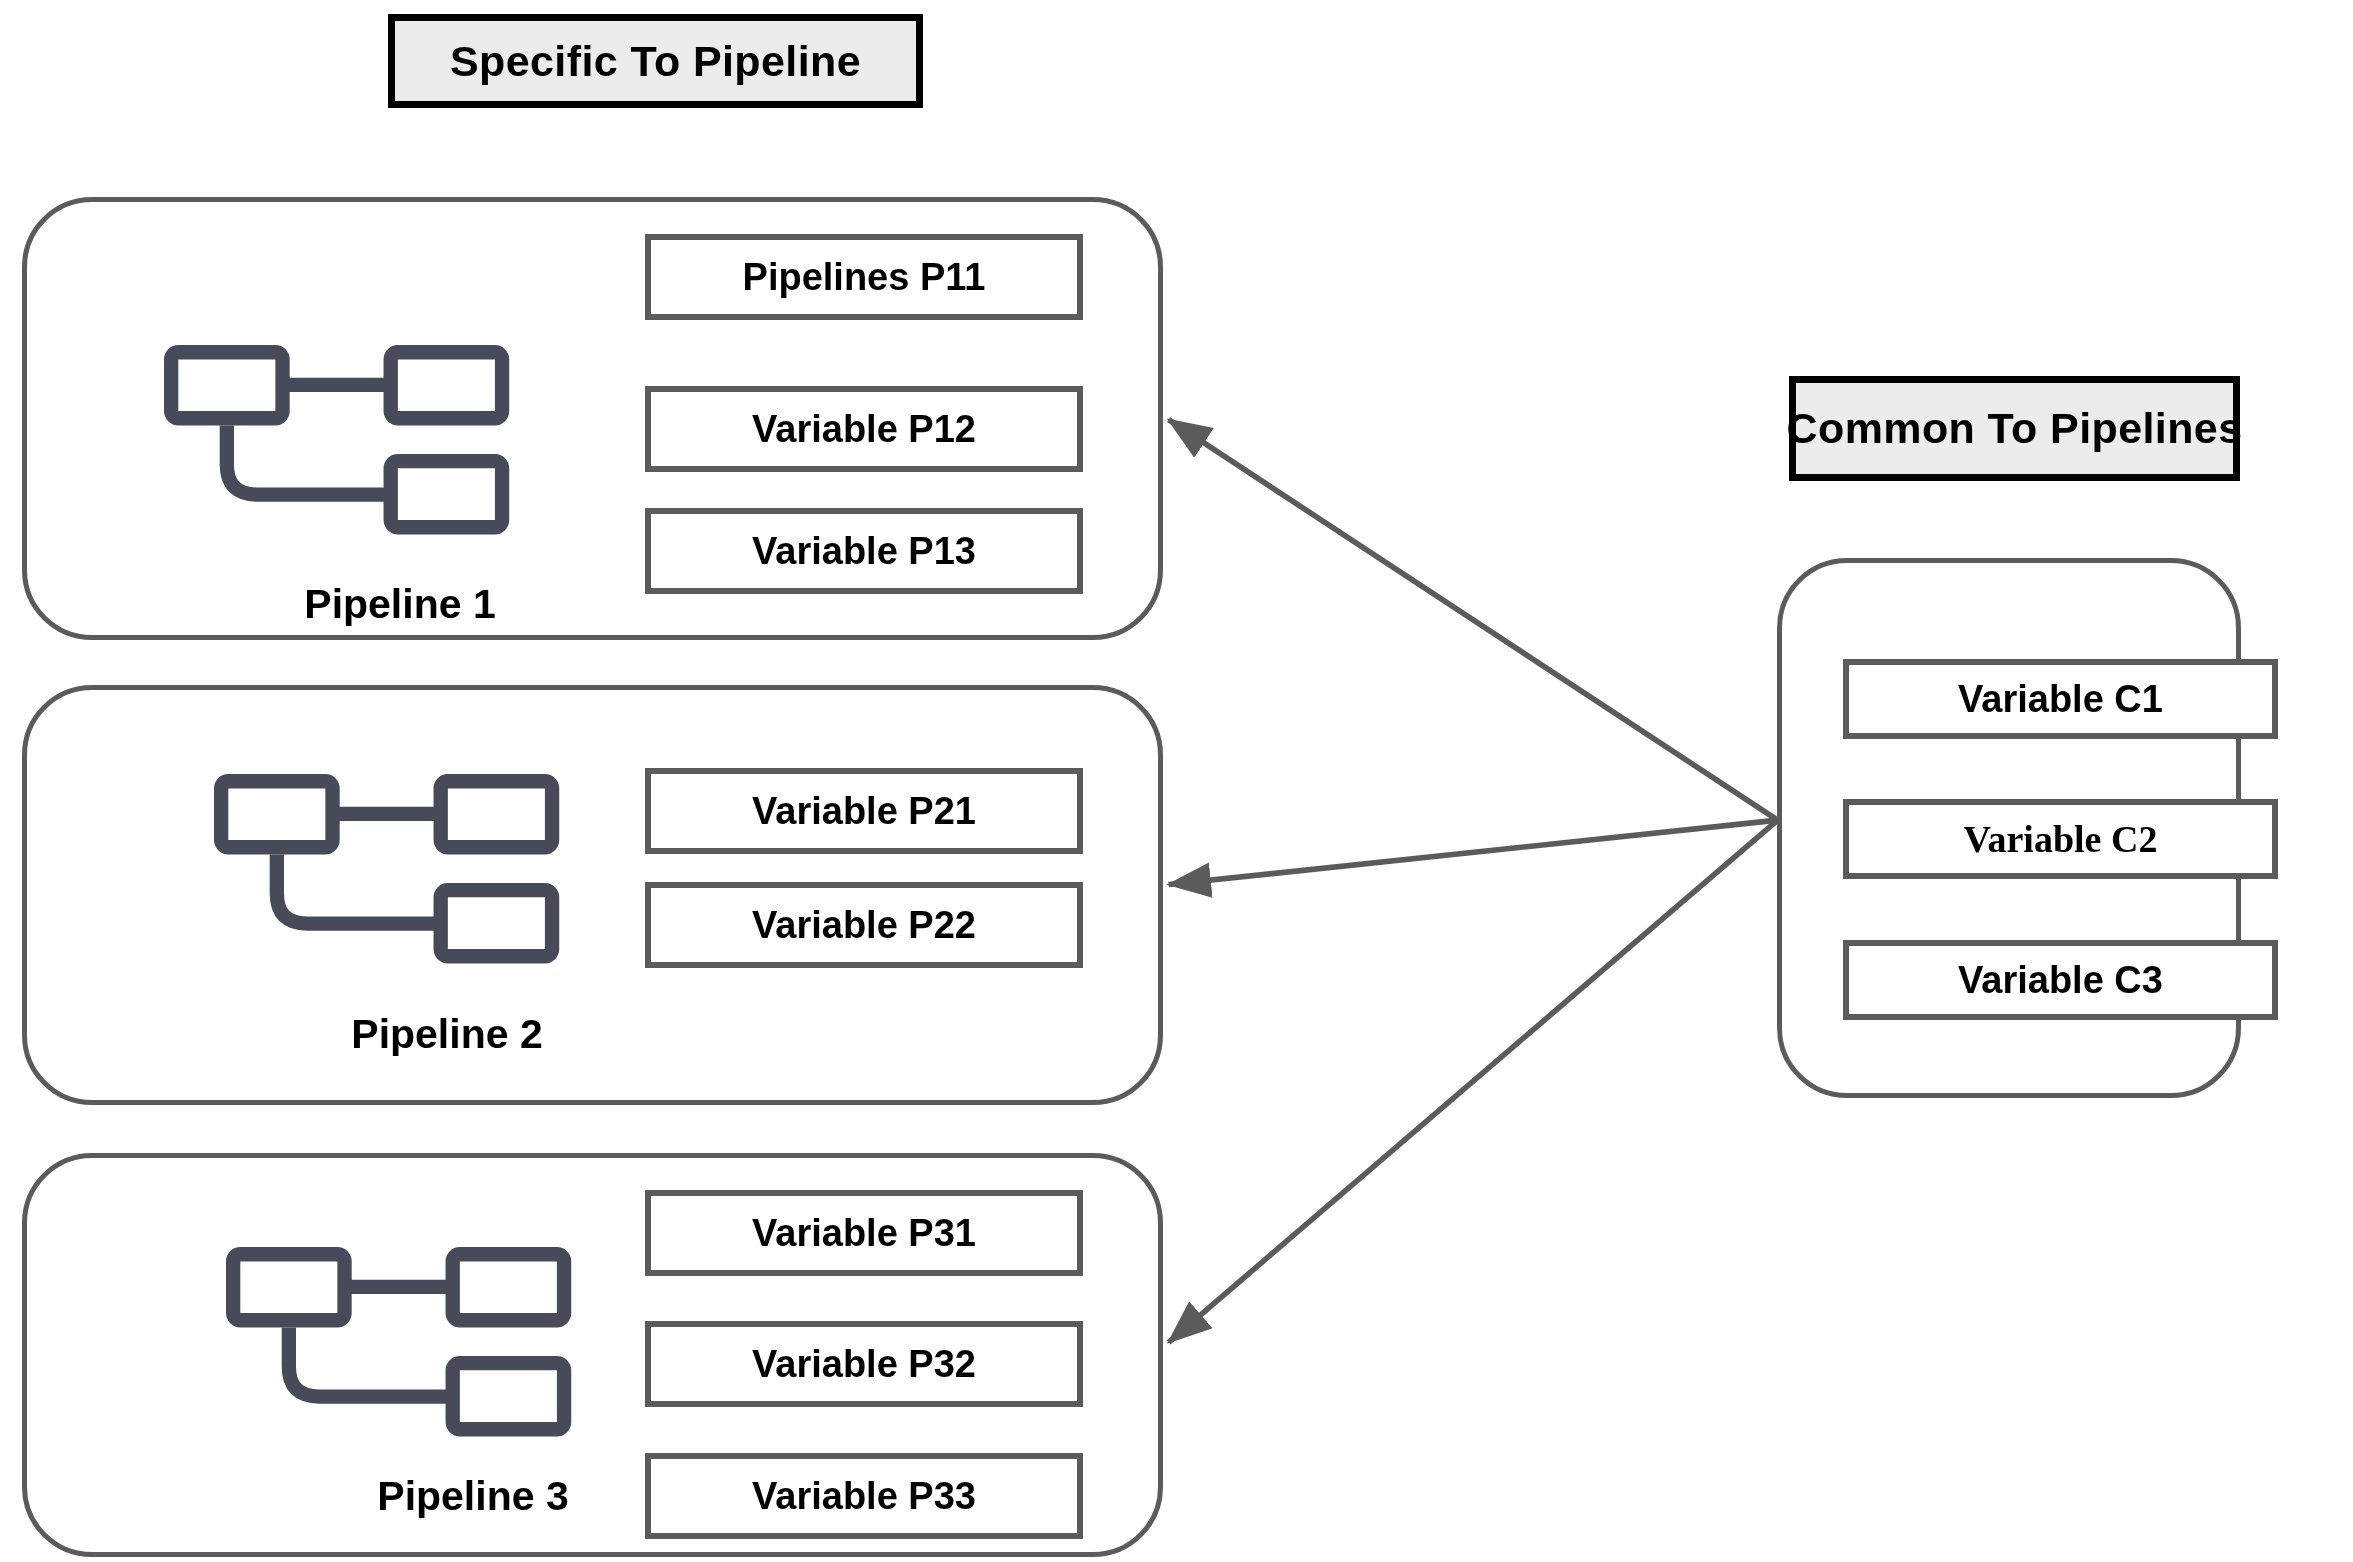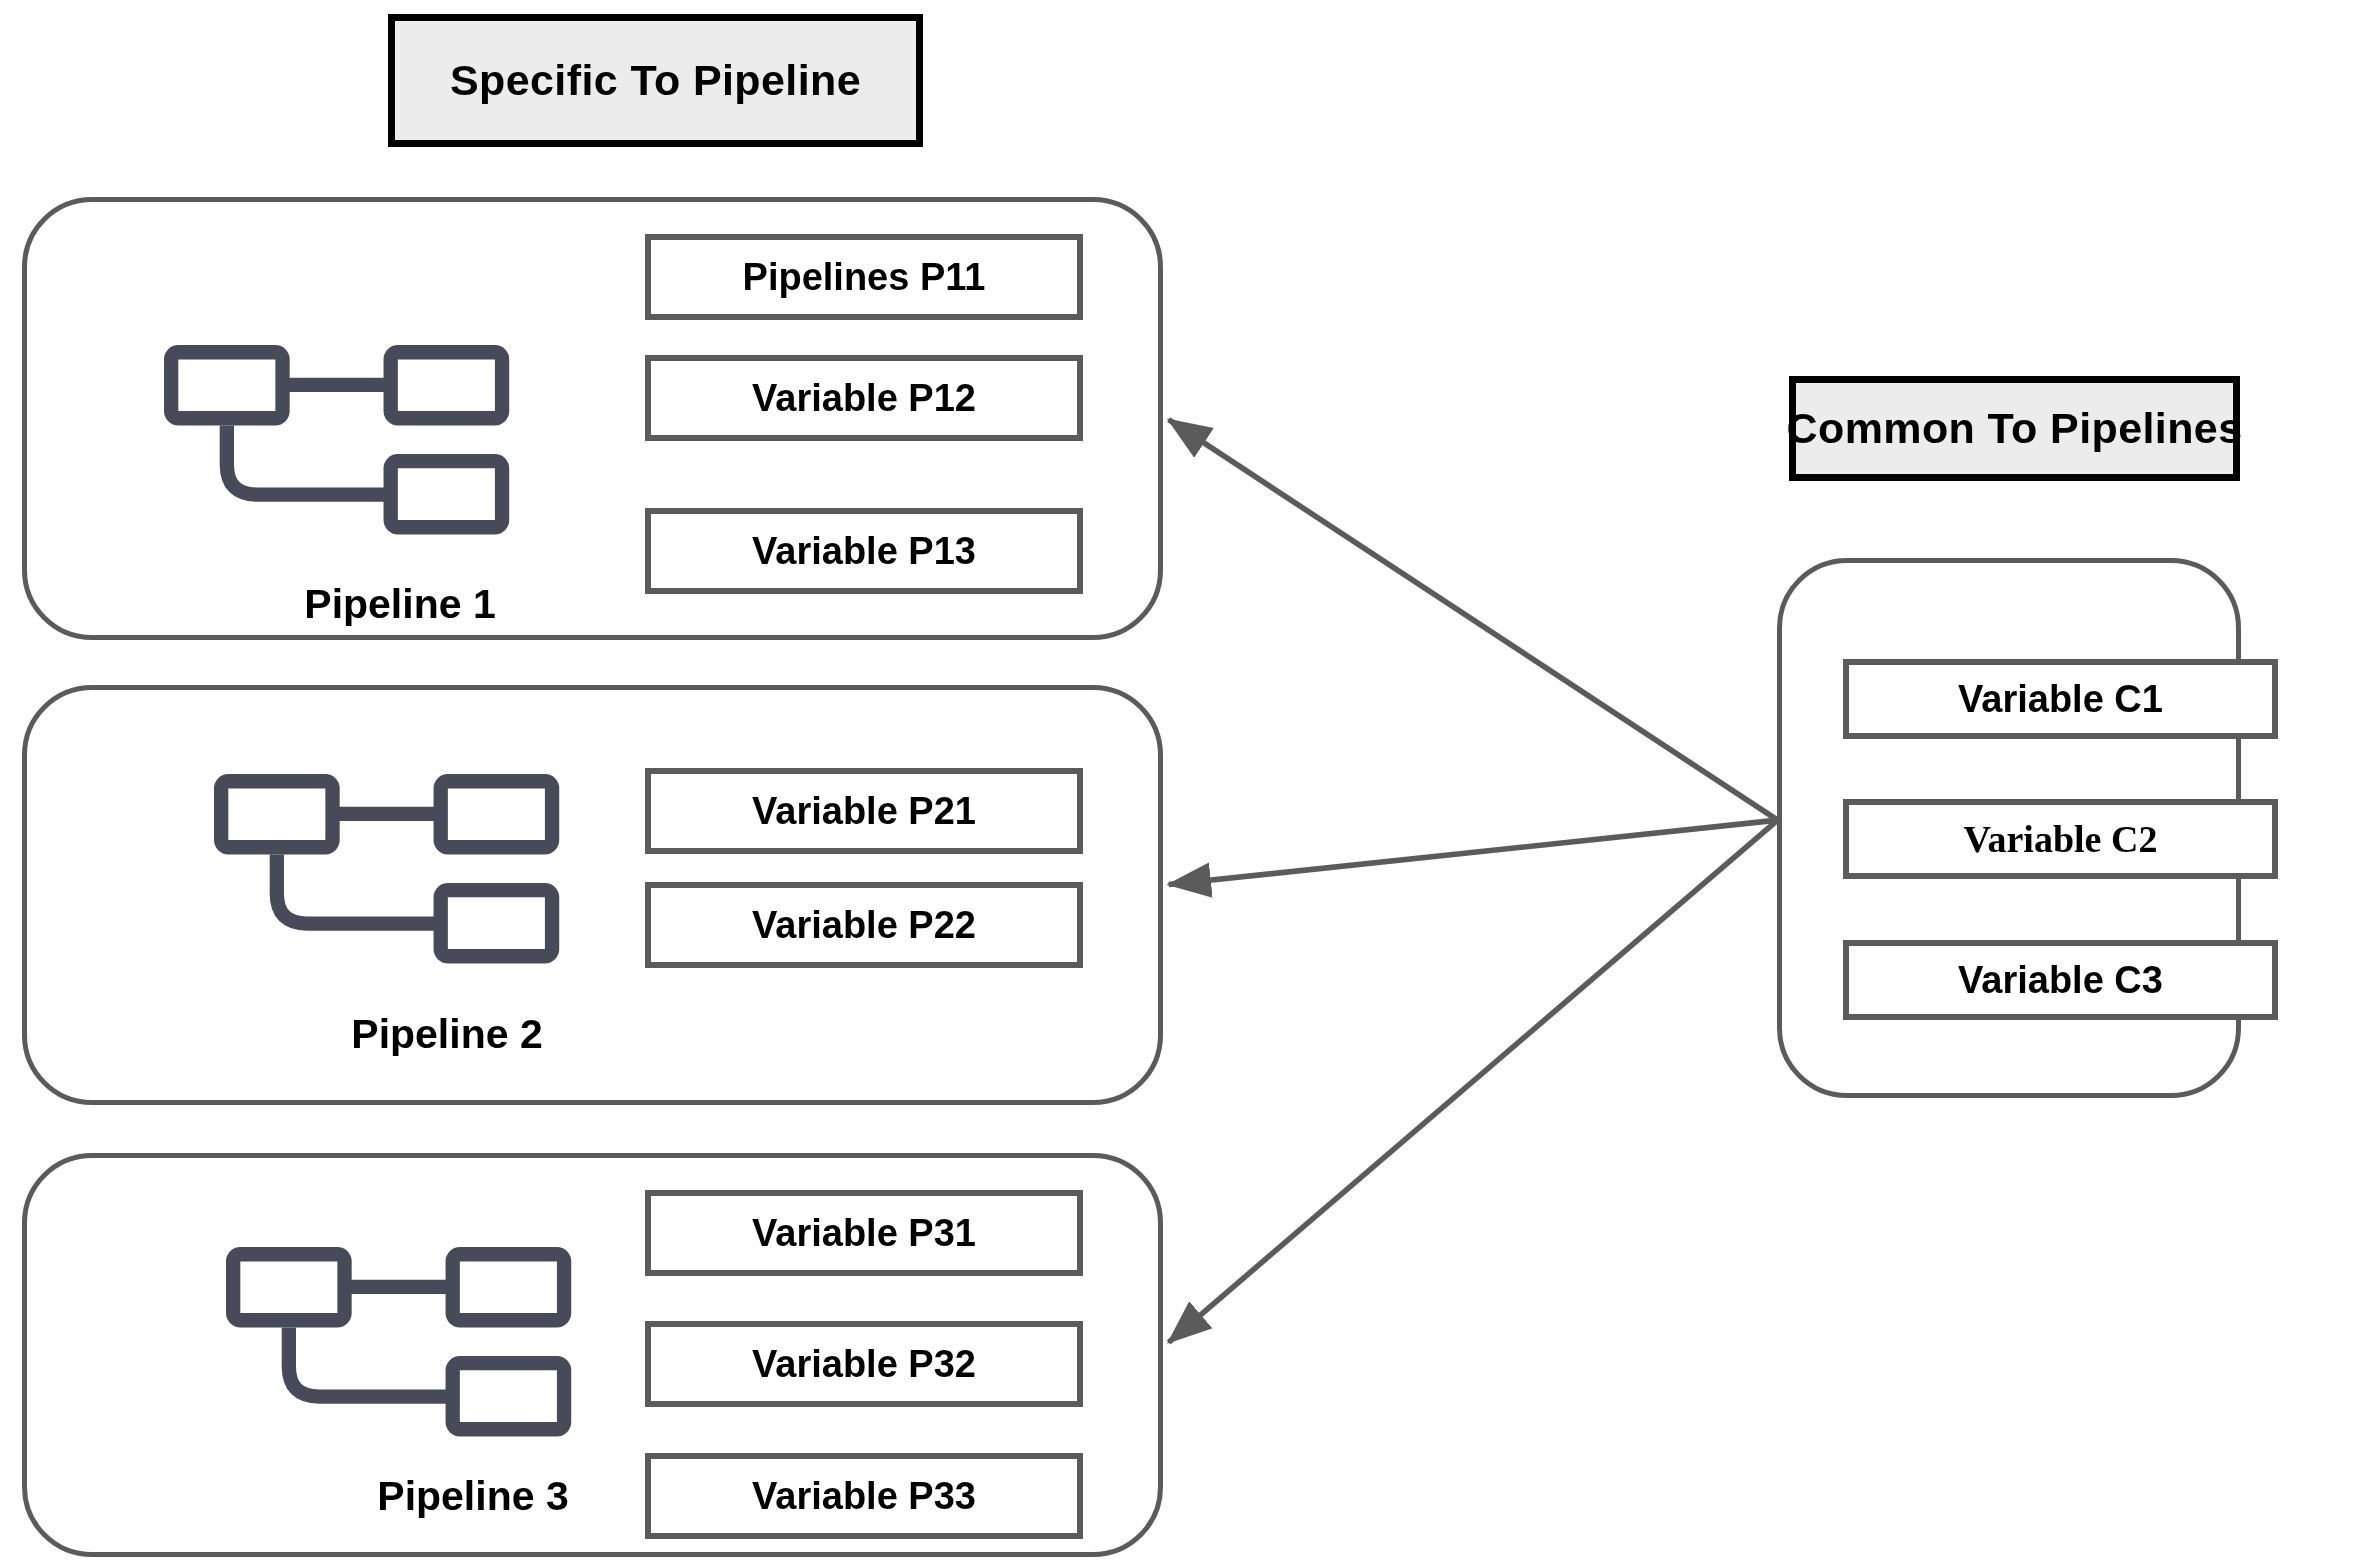--- a/index.html
+++ b/index.html
@@ -31,21 +31,21 @@
     box-sizing: border-box;
     background: var(--label_fill, #ececec);
     border: 7.2px solid var(--label_border, #000000);
     display: flex;
     align-items: center;
     justify-content: center;
     font-size: 43px;
     letter-spacing: 0.4px;
     white-space: nowrap;
   }
-  .hdr-specific { left: 388px; top: 14.3px;  width: 535px; height: 133px; }
+  .hdr-specific { left: 388px; top: 14.3px;  width: 535px; height: 94px; }
   .hdr-common   { left: 1789px; top: 376px; width: 451px; height: 105px; }
   
   .card {
     position: absolute;
     box-sizing: border-box;
     background: #ffffff;
     border: 5.6px solid var(--outline, #5b5b5b);
     border-radius: 70px;
   }
   .card-p1 { left: 22px;  top: 197px;  width: 1141px; height: 443px; }
@@ -59,21 +59,21 @@
     background: #ffffff;
     border: 6.4px solid var(--outline, #5b5b5b);
     display: flex;
     align-items: center;
     justify-content: center;
     font-size: 38px;
     white-space: nowrap;
   }
   .card .var { left: 618px; width: 438px; height: 86px; }
   .card-p1 .v1 { top: 32px; }
-  .card-p1 .v2 { top: 153px; }
+  .card-p1 .v2 { top: 184px; }
   .card-p1 .v3 { top: 306px; }
   .card-p2 .v1 { top: 78px; }
   .card-p2 .v2 { top: 192px; }
   .card-p3 .v1 { top: 32px; }
   .card-p3 .v2 { top: 163px; }
   .card-p3 .v3 { top: 295px; }
   .card-common .var { left: 61px; width: 435px; height: 80px; }
   .card-common .v1 { top: 96px; }
   .card-common .v2 { top: 236px; font-family: Liberation Serif, serif; }
   .card-common .v3 { top: 377px; }

